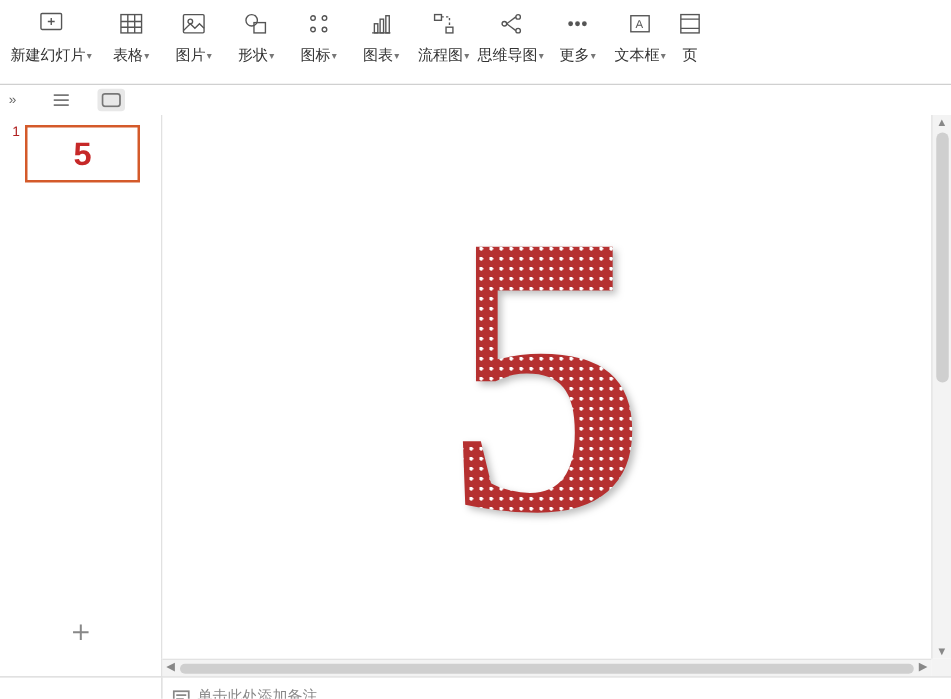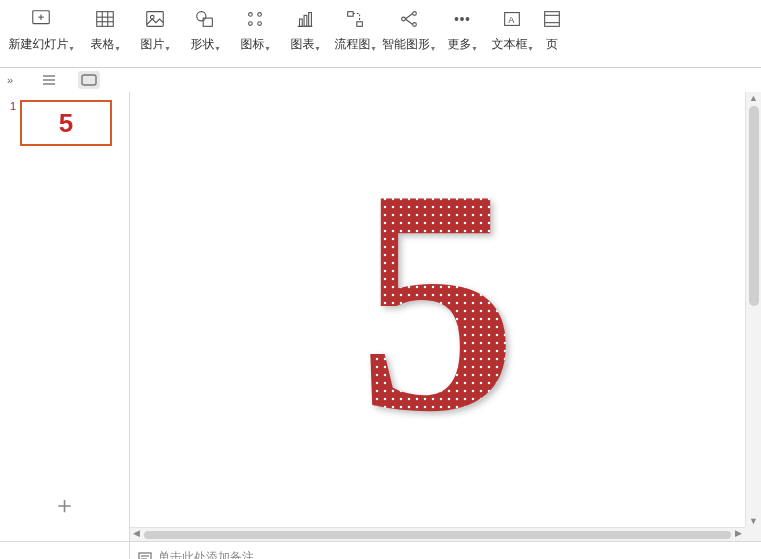--- a/index.html
+++ b/index.html
@@ -4,21 +4,21 @@
 <style>
 * { margin:0; padding:0; box-sizing:border-box; font-family:"Microsoft YaHei",sans-serif; }
 body { width:761px; height:559px; background:#fff; overflow:hidden; }
 
 
 .toolbar { height:68px; border-bottom:1px solid #d0d0d0; display:flex; align-items:flex-start; padding:6px 2px 0 2px; background:#fff; }
 .tb-item { display:flex; flex-direction:column; align-items:center; justify-content:flex-start; min-width:50px; height:56px; cursor:pointer; padding:0 2px; }
 .tb-item.wide { min-width:78px; }
 .tb-icon { width:26px; height:26px; display:flex; align-items:center; justify-content:center; color:#555; }
 .tb-icon svg { width:22px; height:22px; stroke:#555; stroke-width:1.2; fill:none; }
-.tb-label { font-size:12px; color:#333; margin-top:4px; display:flex; align-items:flex-end; gap:1px; }
+.tb-label { font-size:12px; color:#333; margin-top:4px; display:flex; align-items:center; gap:1px; }
 .tb-label .dd { font-size:8px; color:#777; }
 
 
 .subbar { height:24px; display:flex; align-items:center; }
 .subbar .chev { width:20px; text-align:center; font-size:11px; color:#666; }
 .subbar .vbtn { width:22px; height:18px; margin-left:18px; display:flex; align-items:center; justify-content:center; }
 .subbar svg { stroke:#777; fill:none; stroke-width:1.4; }
 
 
 .main { display:flex; height:calc(559px - 68px - 24px - 32px); }
@@ -167,21 +167,21 @@
     <span class="tb-icon">
         <svg viewBox="0 0 24 24">
           <circle cx="6" cy="12" r="2"></circle>
           <circle cx="18" cy="6" r="2"></circle>
           <circle cx="18" cy="18" r="2"></circle>
           <line x1="8" y1="12" x2="16" y2="6"></line>
           <line x1="8" y1="12" x2="16" y2="18"></line>
         </svg>
       </span>
     <span class="tb-label">
-        <span>智能图形</span>
+        <span>思维导图</span>
         <span class="dd">▾</span>
       </span>
   </div>
   <div class="tb-item">
     <span class="tb-icon">
         <svg viewBox="0 0 24 24">
           <circle cx="6" cy="12" r="1.5" fill="#555"></circle>
           <circle cx="12" cy="12" r="1.5" fill="#555"></circle>
           <circle cx="18" cy="12" r="1.5" fill="#555"></circle>
         </svg>

